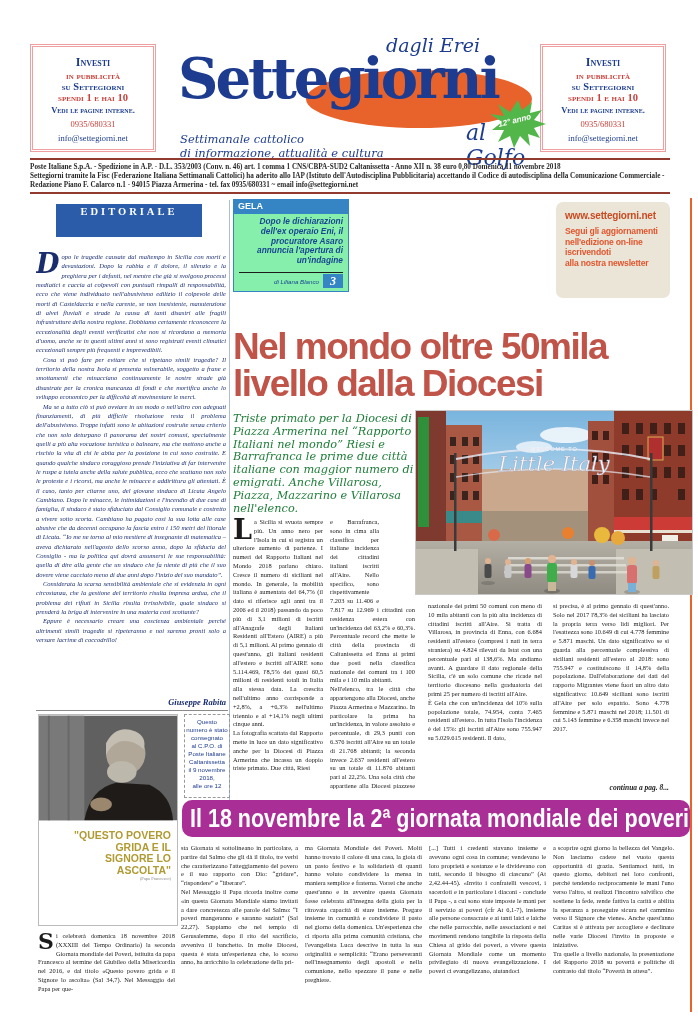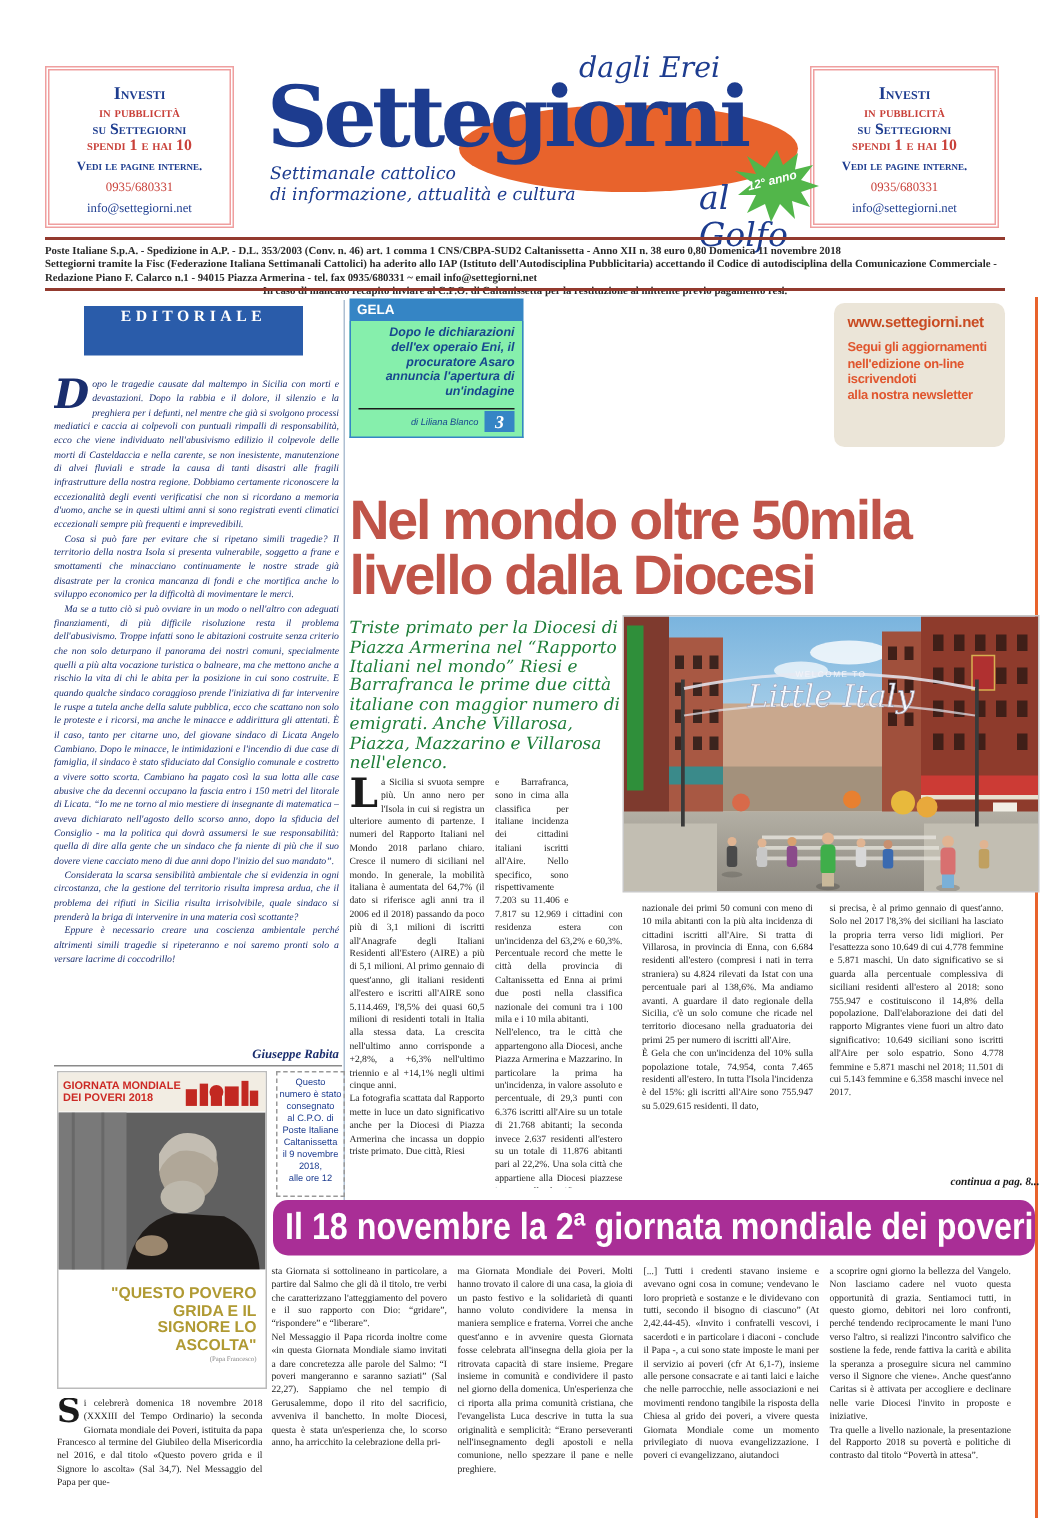--- a/index.html
+++ b/index.html
@@ -16,21 +16,21 @@
   .adbox .l5{font-size:8.5px;font-weight:bold;margin-top:2px;}
   .adbox .ct{font-size:8.5px;font-variant:normal;margin-top:4px;}
 
   
   #masthead{left:178px;top:36px;width:352px;height:124px;}
   #mast-ellipse{position:absolute;left:128px;top:34px;width:226px;height:58px;background:#e8632c;border-radius:50%;}
   #mast-title{position:absolute;left:0;top:14px;font-family:"DejaVu Serif",serif;font-weight:bold;
               font-size:56px;color:#1d3c8f;letter-spacing:-3px;line-height:1;}
   #mast-kicker-top{position:absolute;left:208px;top:-2px;font-style:italic;font-size:19px;color:#1d3c8f;font-family:"DejaVu Serif",serif;}
   #mast-kicker-bottom{position:absolute;left:288px;top:84px;font-style:italic;font-size:22px;color:#1d3c8f;font-family:"DejaVu Serif",serif;}
-  #mast-subtitle{position:absolute;left:2px;top:72px;font-style:italic;font-size:11.5px;line-height:14px;
+  #mast-subtitle{position:absolute;left:2px;top:96px;font-style:italic;font-size:11.5px;line-height:14px;
                  color:#1d3c8f;white-space:pre-line;font-family:"DejaVu Serif",serif;}
   #splat{position:absolute;left:312px;top:62px;width:56px;height:50px;}
   #splat span{position:absolute;left:8px;top:18px;transform:rotate(-14deg);color:#fff;font-size:8px;
               font-style:italic;font-weight:bold;font-family:"Liberation Sans",sans-serif;}
 
   .redrule{background:#933a2e;height:2px;}
   #mailing{left:30px;top:163px;width:640px;font-size:7.2px;line-height:9px;color:#2a2a2a;font-weight:bold;}
   #mailing .c{text-align:center;}
 
   
@@ -77,21 +77,21 @@
   #headline{left:233px;top:328px;width:462px;font-family:"Liberation Sans",sans-serif;font-weight:bold;
             font-size:37px;line-height:37px;color:#c05449;letter-spacing:-1.5px;white-space:pre-line;}
   #standfirst{left:233px;top:413px;width:182px;height:102px;color:#1e7d38;font-style:italic;
               font-family:"DejaVu Serif",serif;font-size:11.3px;line-height:12.8px;}
   .bodytext{font-size:6.4px;line-height:8.8px;text-align:justify;overflow:hidden;white-space:pre-line;}
   #m-col1{left:233px;top:518px;width:90px;height:274px;}
   #m-col2{left:330px;top:518px;width:85px;height:274px;}
   #m-col2 .notch{float:right;width:36px;height:82px;}
   #m-col3{left:428px;top:602px;width:114px;height:190px;}
   #m-col4{left:553px;top:602px;width:116px;height:176px;}
-  #continua{left:577px;top:783px;width:116px;text-align:right;font-weight:bold;font-style:italic;font-size:7.5px;}
+  #continua{left:553px;top:783px;width:116px;text-align:right;font-weight:bold;font-style:italic;font-size:7.5px;}
   #photo{left:415px;top:410px;width:278px;height:185px;border:1px solid #c8c8c8;box-sizing:border-box;}
 
   
   #poster{left:38px;top:714px;width:140px;height:212px;border:1px solid #bbb;box-sizing:border-box;background:#fff;}
   #poster-strip{position:relative;height:26px;background:#f2ede3;display:flex;justify-content:space-between;align-items:center;padding:0 3px;}
   #poster-title{color:#cc2a25;font-family:"Liberation Sans",sans-serif;font-weight:bold;font-size:7.3px;line-height:7.8px;white-space:pre-line;}
   #poster-quote{height:78px;box-sizing:border-box;padding:5px 6px 0 6px;text-align:right;}
   #poster-quote .q{color:#b09a33;font-family:"Liberation Sans",sans-serif;font-weight:bold;
                    font-size:10.5px;line-height:11.5px;white-space:pre-line;}
   #poster-quote .a{color:#8a8a8a;font-size:4.5px;}
@@ -150,21 +150,20 @@
         <path fill="#52b64a" d="M28 2 L32 12 L42 4 L40 15 L52 12 L44 22 L56 26 L44 30 L50 40 L38 36 L40 48 L30 38 L24 50 L20 38 L8 44 L14 32 L2 32 L12 24 L0 16 L14 18 L8 6 L20 14 Z"></path>
       </svg>
       <span>12° anno</span>
     </div>
   </div>
 
   <div class="abs redrule" style="left:30px;top:158px;width:640px;"></div>
   <div class="abs" id="mailing">
     <div>Poste Italiane S.p.A. - Spedizione in A.P. - D.L. 353/2003 (Conv. n. 46) art. 1 comma 1 CNS/CBPA-SUD2 Caltanissetta - Anno XII n. 38 euro 0,80 Domenica 11 novembre 2018</div>
     <div>Settegiorni tramite la Fisc (Federazione Italiana Settimanali Cattolici) ha aderito allo IAP (Istituto dell'Autodisciplina Pubblicitaria) accettando il Codice di autodisciplina della Comunicazione Commerciale - Redazione Piano F. Calarco n.1 - 94015 Piazza Armerina - tel. fax 0935/680331 ~ email info@settegiorni.net</div>
-    <div class="c">In caso di mancato recapito inviare al C.P.O. di Caltanissetta per la restituzione al mittente previo pagamento resi.</div>
   </div>
   <div class="abs redrule" style="left:30px;top:192px;width:640px;"></div>
   <div class="abs" id="right-rule"></div>
   <div class="abs" id="col-sep"></div>
 
   <div class="abs" id="edit-bar">EDITORIALE</div>
   <div class="abs" id="edit-body">
     <p class="first"><span class="dropcap">D</span><span>opo le tragedie causate dal maltempo in Sicilia con morti e devastazioni. Dopo la rabbia e il dolore, il silenzio e la preghiera per i defunti, nel mentre che già si svolgono processi mediatici e caccia ai colpevoli con puntuali rimpalli di responsabilità, ecco che viene individuato nell'abusivismo edilizio il colpevole delle morti di Casteldaccia e nella carente, se non inesistente, manutenzione di alvei fluviali e strade la causa di tanti disastri alle fragili infrastrutture della nostra regione. Dobbiamo certamente riconoscere la eccezionalità degli eventi verificatisi che non si ricordano a memoria d'uomo, anche se in questi ultimi anni si sono registrati eventi climatici eccezionali sempre più frequenti e imprevedibili.</span></p>
     <p>Cosa si può fare per evitare che si ripetano simili tragedie? Il territorio della nostra Isola si presenta vulnerabile, soggetto a frane e smottamenti che minacciano continuamente le nostre strade già disastrate per la cronica mancanza di fondi e che mortifica anche lo sviluppo economico per la difficoltà di movimentare le merci.</p>
     <p>Ma se a tutto ciò si può ovviare in un modo o nell'altro con adeguati finanziamenti, di più difficile risoluzione resta il problema dell'abusivismo. Troppe infatti sono le abitazioni costruite senza criterio che non solo deturpano il panorama dei nostri comuni, specialmente quelli a più alta vocazione turistica o balneare, ma che mettono anche a rischio la vita di chi le abita per la posizione in cui sono costruite. E quando qualche sindaco coraggioso prende l'iniziativa di far intervenire le ruspe a tutela anche della salute pubblica, ecco che scattano non solo le proteste e i ricorsi, ma anche le minacce e addirittura gli attentati. È il caso, tanto per citarne uno, del giovane sindaco di Licata Angelo Cambiano. Dopo le minacce, le intimidazioni e l'incendio di due case di famiglia, il sindaco è stato sfiduciato dal Consiglio comunale e costretto a vivere sotto scorta. Cambiano ha pagato così la sua lotta alle case abusive che da decenni occupano la fascia entro i 150 metri del litorale di Licata. “Io me ne torno al mio mestiere di insegnante di matematica – aveva dichiarato nell'agosto dello scorso anno, dopo la sfiducia del Consiglio - ma la politica qui dovrà assumersi le sue responsabilità: quella di dire alla gente che un sindaco che fa niente di più che il suo dovere viene cacciato meno di due anni dopo l'inizio del suo mandato”.</p>
@@ -317,33 +316,20 @@
   <div class="abs bodytext" id="m-col1"><span class="dropcap" style="font-style:normal;">L</span><span>a Sicilia si svuota sempre più. Un anno nero per l'Isola in cui si registra un ulteriore aumento di partenze. I numeri del Rapporto Italiani nel Mondo 2018 parlano chiaro. Cresce il numero di siciliani nel mondo. In generale, la mobilità italiana è aumentata del 64,7% (il dato si riferisce agli anni tra il 2006 ed il 2018) passando da poco più di 3,1 milioni di iscritti all'Anagrafe degli Italiani Residenti all'Estero (AIRE) a più di 5,1 milioni. Al primo gennaio di quest'anno, gli italiani residenti all'estero e iscritti all'AIRE sono 5.114.469, l'8,5% dei quasi 60,5 milioni di residenti totali in Italia alla stessa data. La crescita nell'ultimo anno corrisponde a +2,8%, a +6,3% nell'ultimo triennio e al +14,1% negli ultimi cinque anni.
 La fotografia scattata dal Rapporto mette in luce un dato significativo anche per la Diocesi di Piazza Armerina che incassa un doppio triste primato. Due città, Riesi</span></div>
   <div class="abs bodytext" id="m-col2"><span class="notch"></span><span>e Barrafranca, sono in cima alla classifica per italiane incidenza dei cittadini italiani iscritti all'Aire. Nello specifico, sono rispettivamente 7.203 su 11.406 e 7.817 su 12.969 i cittadini con residenza estera con un'incidenza del 63,2% e 60,3%. Percentuale record che mette le città della provincia di Caltanissetta ed Enna ai primi due posti nella classifica nazionale dei comuni tra i 100 mila e i 10 mila abitanti.
 Nell'elenco, tra le città che appartengono alla Diocesi, anche Piazza Armerina e Mazzarino. In particolare la prima ha un'incidenza, in valore assoluto e percentuale, di 29,3 punti con 6.376 iscritti all'Aire su un totale di 21.768 abitanti; la seconda invece 2.637 residenti all'estero su un totale di 11.876 abitanti pari al 22,2%. Una sola città che appartiene alla Diocesi piazzese invece, nella classifica</span></div>
   <div class="abs bodytext" id="m-col3">nazionale dei primi 50 comuni con meno di 10 mila abitanti con la più alta incidenza di cittadini iscritti all'Aire. Si tratta di Villarosa, in provincia di Enna, con 6.684 residenti all'estero (compresi i nati in terra straniera) su 4.824 rilevati da Istat con una percentuale pari al 138,6%. Ma andiamo avanti. A guardare il dato regionale della Sicilia, c'è un solo comune che ricade nel territorio diocesano nella graduatoria dei primi 25 per numero di iscritti all'Aire.
 È Gela che con un'incidenza del 10% sulla popolazione totale, 74.954, conta 7.465 residenti all'estero. In tutta l'Isola l'incidenza è del 15%: gli iscritti all'Aire sono 755.947 su 5.029.615 residenti. Il dato,</div>
   <div class="abs bodytext" id="m-col4">si precisa, è al primo gennaio di quest'anno. Solo nel 2017 l'8,3% dei siciliani ha lasciato la propria terra verso lidi migliori. Per l'esattezza sono 10.649 di cui 4.778 femmine e 5.871 maschi. Un dato significativo se si guarda alla percentuale complessiva di siciliani residenti all'estero al 2018: sono 755.947 e costituiscono il 14,8% della popolazione. Dall'elaborazione dei dati del rapporto Migrantes viene fuori un altro dato significativo: 10.649 siciliani sono iscritti all'Aire per solo espatrio. Sono 4.778 femmine e 5.871 maschi nel 2018; 11.501 di cui 5.143 femmine e 6.358 maschi invece nel 2017.</div>
   <div class="abs" id="continua">continua a pag. 8...</div>
 
   <div class="abs" id="poster">
-    <div id="poster-strip">
-      <div id="poster-title">GIORNATA MONDIALE
-DEI POVERI 2018</div>
-      <svg width="52" height="20" viewBox="0 0 56 20" fill="#c22821">
-        <rect x="2" y="8" width="8" height="12"></rect>
-          <rect x="12" y="4" width="6" height="16"></rect>
-        <circle cx="24" cy="10" r="5"></circle>
-          <rect x="20" y="10" width="8" height="10"></rect>
-        <rect x="30" y="6" width="10" height="14"></rect>
-          <rect x="42" y="2" width="5" height="18"></rect>
-          <rect x="48" y="9" width="6" height="11"></rect>
-      </svg>
-    </div>
     <svg width="138" height="106" viewBox="0 0 140 106">
       <rect x="0" y="0" width="140" height="106" fill="#6e6e6e"></rect>
       <rect x="0" y="0" width="46" height="106" fill="#8a8a8a"></rect>
       <line x1="10" y1="0" x2="10" y2="106" stroke="#777" stroke-width="2"></line>
       <line x1="30" y1="0" x2="30" y2="106" stroke="#777" stroke-width="2"></line>
       <ellipse cx="88" cy="38" rx="20" ry="22" fill="#c9bfae"></ellipse>
       <path d="M68 28 Q78 8 98 16 Q110 22 106 34 Q96 24 82 26 Q72 30 68 40 Z" fill="#ded8cb"></path>
       <ellipse cx="84" cy="57" rx="15" ry="11" fill="#d8d2c4"></ellipse>
       <path d="M46 106 Q52 74 78 68 L112 70 Q134 80 136 106 Z" fill="#241f1c"></path>
       <ellipse cx="63" cy="90" rx="11" ry="7" fill="#b19a7e"></ellipse>

